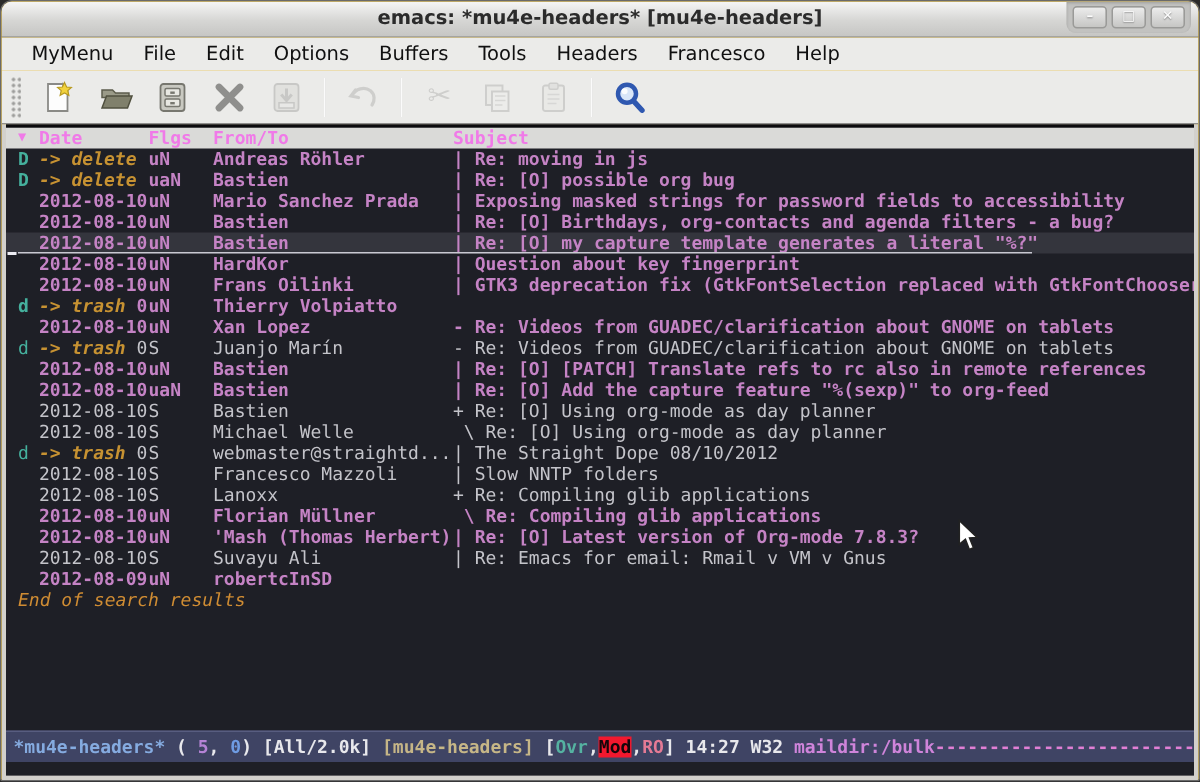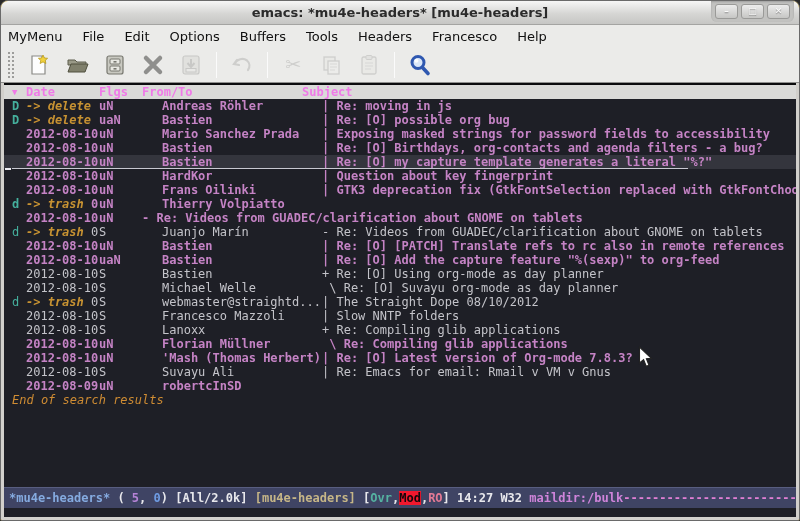--- a/index.html
+++ b/index.html
@@ -30,21 +30,21 @@
   }
   .win-btn{
     width:23px;height:15px;border-radius:3px;border:1px solid #9a9a98;
     background:linear-gradient(#ececec,#c6c6c4);
     color:#fdfdfd;font-size:9px;font-weight:bold;line-height:13px;text-align:center;
     text-shadow:0 1px 1px #7f7f7f;cursor:default;
   }
   
   .menubar{
     height:22px;flex:0 0 22px;display:flex;align-items:center;
-    background:#ebebe9;padding-left:0;font-size:13px;color:#101010;
+    background:#ebebe9;padding-left:13px;font-size:13px;color:#101010;
   }
   .menu-item{padding:1px 7px;margin-right:6px;white-space:nowrap;}
   
   .toolbar{
     height:36px;flex:0 0 36px;display:flex;align-items:center;
     background:#ebebe9;border-bottom:1px solid #8f8f8d;
     padding:0 6px;gap:12px;
   }
   .grip{
     width:7px;height:28px;
@@ -71,21 +71,21 @@
   .hl-date{width:73px;}
   .hl-flags{width:43px;}
   .hl-from{width:160px;}
   .rows{flex:0 0 auto;}
   .row{
     height:14px;display:flex;padding-left:8px;white-space:pre;position:relative;
   }
   .c-mark{width:14px;color:#45b09d;}
   .c-date{width:73px;overflow:hidden;}
   .c-flags{width:43px;overflow:hidden;}
-  .c-from{width:160px;overflow:hidden;margin-left:20px;}
+  .c-from{width:160px;overflow:hidden;}
   .c-subj{flex:1;overflow:hidden;}
   .row.unread{color:#c583c5;font-weight:bold;}
   .row.read{color:#c4c4ca;font-weight:normal;}
   .marker{color:#c79232;font-style:italic;font-weight:bold;}
   .row.current{background:#34353d;}
   .row.current .underline{
     position:absolute;left:8px;bottom:0;width:676px;height:1px;background:#c9c9d2;
   }
   .fringe-cursor{
     position:absolute;left:1px;bottom:-1px;width:6px;height:2px;background:#ececf2;
@@ -235,26 +235,26 @@
 
       <div class="rows" id="rows">
           <div class="row unread"><span class="c-mark">D</span><span class="c-date"><span class="marker">-&gt; delete</span></span><span class="c-flags">uN</span><span class="c-from">Andreas Röhler</span><span class="c-subj">| Re: moving in js</span></div>
           <div class="row unread"><span class="c-mark">D</span><span class="c-date"><span class="marker">-&gt; delete</span></span><span class="c-flags">uaN</span><span class="c-from">Bastien</span><span class="c-subj">| Re: [O] possible org bug</span></div>
           <div class="row unread"><span class="c-mark"></span><span class="c-date">2012-08-10</span><span class="c-flags">uN</span><span class="c-from">Mario Sanchez Prada</span><span class="c-subj">| Exposing masked strings for password fields to accessibility</span></div>
           <div class="row unread"><span class="c-mark"></span><span class="c-date">2012-08-10</span><span class="c-flags">uN</span><span class="c-from">Bastien</span><span class="c-subj">| Re: [O] Birthdays, org-contacts and agenda filters - a bug?</span></div>
           <div class="row unread current"><span class="c-mark"></span><span class="c-date">2012-08-10</span><span class="c-flags">uN</span><span class="c-from">Bastien</span><span class="c-subj">| Re: [O] my capture template generates a literal "%?"</span><span class="underline"></span><span class="fringe-cursor"></span></div>
           <div class="row unread"><span class="c-mark"></span><span class="c-date">2012-08-10</span><span class="c-flags">uN</span><span class="c-from">HardKor</span><span class="c-subj">| Question about key fingerprint</span></div>
           <div class="row unread"><span class="c-mark"></span><span class="c-date">2012-08-10</span><span class="c-flags">uN</span><span class="c-from">Frans Oilinki</span><span class="c-subj">| GTK3 deprecation fix (GtkFontSelection replaced with GtkFontChooser)</span></div>
           <div class="row unread"><span class="c-mark">d</span><span class="c-date"><span class="marker">-&gt; trash</span> 0</span><span class="c-flags">uN</span><span class="c-from">Thierry Volpiatto</span></div>
-          <div class="row unread"><span class="c-mark"></span><span class="c-date">2012-08-10</span><span class="c-flags">uN</span><span class="c-subj">- Re: Videos from GUADEC/clarification about GNOME on tablets</span></div>
+          <div class="row unread"><span class="c-mark"></span><span class="c-date">2012-08-10</span><span class="c-flags">uN</span><span class="c-from">Xan Lopez</span><span class="c-subj">- Re: Videos from GUADEC/clarification about GNOME on tablets</span></div>
           <div class="row read"><span class="c-mark">d</span><span class="c-date"><span class="marker">-&gt; trash</span> 0</span><span class="c-flags">S</span><span class="c-from">Juanjo Marín</span><span class="c-subj">- Re: Videos from GUADEC/clarification about GNOME on tablets</span></div>
           <div class="row unread"><span class="c-mark"></span><span class="c-date">2012-08-10</span><span class="c-flags">uN</span><span class="c-from">Bastien</span><span class="c-subj">| Re: [O] [PATCH] Translate refs to rc also in remote references</span></div>
           <div class="row unread"><span class="c-mark"></span><span class="c-date">2012-08-10</span><span class="c-flags">uaN</span><span class="c-from">Bastien</span><span class="c-subj">| Re: [O] Add the capture feature "%(sexp)" to org-feed</span></div>
           <div class="row read"><span class="c-mark"></span><span class="c-date">2012-08-10</span><span class="c-flags">S</span><span class="c-from">Bastien</span><span class="c-subj">+ Re: [O] Using org-mode as day planner</span></div>
-          <div class="row read"><span class="c-mark"></span><span class="c-date">2012-08-10</span><span class="c-flags">S</span><span class="c-from">Michael Welle</span><span class="c-subj"> \ Re: [O] Suvayu org-mode as day planner</span></div>
+          <div class="row read"><span class="c-mark"></span><span class="c-date">2012-08-10</span><span class="c-flags">S</span><span class="c-from">Michael Welle</span><span class="c-subj"> \ Re: [O] Using org-mode as day planner</span></div>
           <div class="row read"><span class="c-mark">d</span><span class="c-date"><span class="marker">-&gt; trash</span> 0</span><span class="c-flags">S</span><span class="c-from">webmaster@straightd...</span><span class="c-subj">| The Straight Dope 08/10/2012</span></div>
           <div class="row read"><span class="c-mark"></span><span class="c-date">2012-08-10</span><span class="c-flags">S</span><span class="c-from">Francesco Mazzoli</span><span class="c-subj">| Slow NNTP folders</span></div>
           <div class="row read"><span class="c-mark"></span><span class="c-date">2012-08-10</span><span class="c-flags">S</span><span class="c-from">Lanoxx</span><span class="c-subj">+ Re: Compiling glib applications</span></div>
           <div class="row unread"><span class="c-mark"></span><span class="c-date">2012-08-10</span><span class="c-flags">uN</span><span class="c-from">Florian Müllner</span><span class="c-subj"> \ Re: Compiling glib applications</span></div>
           <div class="row unread"><span class="c-mark"></span><span class="c-date">2012-08-10</span><span class="c-flags">uN</span><span class="c-from">'Mash (Thomas Herbert)</span><span class="c-subj">| Re: [O] Latest version of Org-mode 7.8.3?</span></div>
           <div class="row read"><span class="c-mark"></span><span class="c-date">2012-08-10</span><span class="c-flags">S</span><span class="c-from">Suvayu Ali</span><span class="c-subj">| Re: Emacs for email: Rmail v VM v Gnus</span></div>
           <div class="row unread"><span class="c-mark"></span><span class="c-date">2012-08-09</span><span class="c-flags">uN</span><span class="c-from">robertcInSD</span></div>
         </div>
 
       <div class="end-line">End of search results</div>

